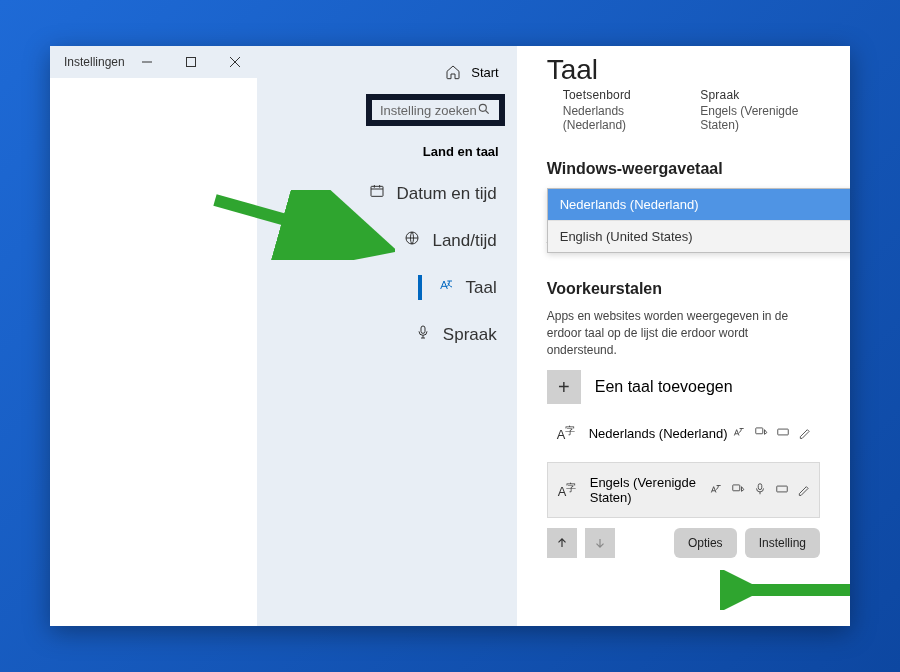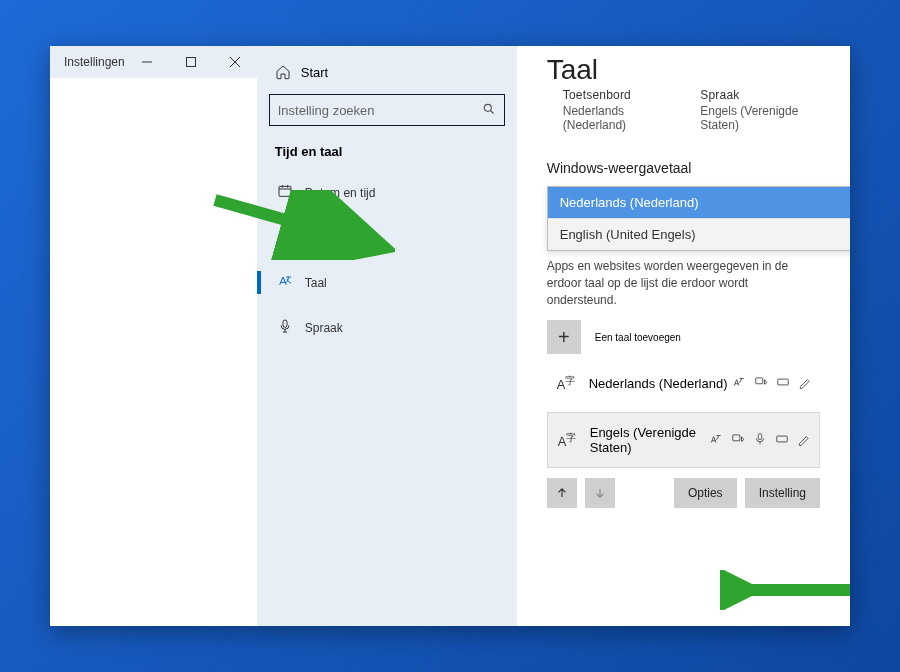--- a/index.html
+++ b/index.html
@@ -42,72 +42,73 @@
 .body { flex: 1; display: flex; overflow: hidden; }
 
 
 .sidebar {
   width: 260px;
   background: #e8eef5;
   padding: 10px 12px;
   display: flex;
   flex-direction: column;
   gap: 6px;
+  align-items: flex-end;
 }
 .home-row { display: flex; align-items: center; gap: 10px; padding: 8px 6px; font-size: 13px; }
 .search-box {
   display: flex; align-items: center; justify-content: space-between;
-  border: 1px solid #0f172a; height: 32px; padding: 0 8px; font-size: 13px; color: #666;
+  border: 6px solid #0f172a; height: 32px; padding: 0 8px; font-size: 13px; color: #666;
 }
 .search-box .sicon svg { width: 14px; height: 14px; }
 .section-label { font-size: 13px; font-weight: 600; padding: 12px 6px 8px 6px; }
-.nav-item { display: flex; align-items: center; gap: 12px; padding: 10px 8px; font-size: 12px; color: #333; position: relative; }
+.nav-item { display: flex; align-items: center; gap: 12px; padding: 10px 8px; font-size: 17px; color: #333; position: relative; }
 .nav-item.active::before { content: ""; position: absolute; left: -12px; top: 8px; bottom: 8px; width: 4px; background: #0067c0; }
 .nav-item .nicon svg { width: 16px; height: 16px; }
 
 
 .content { flex: 1; padding: 8px 30px 20px 30px; overflow: hidden; position: relative; }
 .page-title { font-size: 28px; font-weight: 300; color: #222; margin-bottom: 2px; }
 
 .features { display: flex; gap: 28px; margin-top: 2px; margin-left: 16px; font-size: 12px; color: #333; }
 .features .ftitle { font-size: 12px; color: #333; letter-spacing: .2px; }
 .features .fval { font-size: 12px; color: #555; margin-top: 2px; max-width: 140px; }
 
-.section-h { font-size: 14px; font-weight: 400; color: #222; margin-top: 28px; margin-bottom: 10px; }
+.section-h { font-size: 16px; font-weight: 700; color: #222; margin-top: 28px; margin-bottom: 10px; }
 
 .dropdown {
   position: relative; width: 360px;
 }
 .dd-list {
   position: absolute; top: 0; left: 0; right: 0;
   border: 1px solid #bfbfbf; background: #f3f3f3;
   box-shadow: 0 2px 6px rgba(0,0,0,.15);
 }
 .dd-item { padding: 8px 12px; font-size: 13px; color: #333; border-top: 1px solid #e1e1e1; }
 .dd-item:first-child { border-top: none; }
 .dd-item.selected { background: #4f94e4; color: #fff; }
 
 .hidden-text { font-size: 12px; color: #555; margin-top: 60px; }
 
 .desc { font-size: 12px; color: #444; margin-top: 8px; max-width: 380px; line-height: 1.4; }
 
 .add-row { display: flex; align-items: center; gap: 14px; margin-top: 12px; }
 .plus-btn { width: 34px; height: 34px; background: #d0d0d0; display: flex; align-items: center; justify-content: center; font-size: 20px; color: #333; }
-.add-label { font-size: 10px; }
+.add-label { font-size: 16px; }
 
 .lang-row { display: flex; align-items: center; justify-content: space-between; padding: 10px 8px; margin-top: 8px; font-size: 13px; }
 .lang-row .left { display: flex; align-items: center; gap: 12px; }
 .lang-row .icons { display: flex; gap: 8px; align-items: center; color: #444; }
 .lang-row .icons svg { width: 14px; height: 14px; }
 .lang-row.selected { background: #efefef; border: 1px solid #d8d8d8; padding: 12px 8px; }
 
 .action-row { display: flex; align-items: center; gap: 8px; margin-top: 10px; }
 .sq-btn { width: 30px; height: 30px; background: #cfcfcf; display: flex; align-items: center; justify-content: center; }
 .action-row .spacer { flex: 1; }
-.txt-btn { height: 30px; padding: 0 14px; background: #cfcfcf; display: flex; align-items: center; justify-content: center; font-size: 12px; color: #222; }
+.txt-btn { height: 30px; padding: 0 14px; background: #cfcfcf; display: flex; align-items: center; justify-content: center; font-size: 12px; color: #222; border-radius: 6px; }
 
 
 .arrow { position: absolute; z-index: 5; pointer-events: none; }
 
 .icon { display: inline-flex; }
 </style>
 </head>
 <body>
 
 <div class="window">
@@ -144,21 +145,21 @@
           </span>
         <span>Start</span>
       </div>
       <div class="search-box">
         <span>Instelling zoeken</span>
         <span class="sicon"><svg viewBox="0 0 24 24" fill="none" stroke="#555" stroke-width="2">
               <circle cx="10" cy="10" r="6"></circle>
               <line x1="15" y1="15" x2="20" y2="20"></line>
             </svg></span>
       </div>
-      <div class="section-label">Tijd en taal</div>
+      <div class="section-label">Land en taal</div>
 
       <div class="nav-item">
         <span class="nicon"><svg viewBox="0 0 24 24" fill="none" stroke="#333" stroke-width="1.5">
               <rect x="3" y="5" width="18" height="15" rx="1"></rect>
               <line x1="3" y1="9" x2="21" y2="9"></line>
               <line x1="8" y1="3" x2="8" y2="7"></line>
               <line x1="16" y1="3" x2="16" y2="7"></line>
             </svg></span>
         <span>Datum en tijd</span>
       </div>
@@ -197,26 +198,27 @@
           <div class="ftitle">Spraak</div>
           <div class="fval">Engels (Verenigde Staten)</div>
         </div>
       </div>
 
       <div class="section-h">Windows-weergavetaal</div>
 
       <div class="dropdown">
         <div class="dd-list">
           <div class="dd-item selected"><span>Nederlands (Nederland)</span></div>
-          <div class="dd-item"><span>English (United Engels)</span></div>
+          <div class="dd-item"><span>English (United States)</span></div>
         </div>
       </div>
 
       <div class="hidden-text">weergegeven in deze taal.</div>
 
+      <div class="section-h">Voorkeurstalen</div>
       <div class="desc">Apps en websites worden weergegeven in de erdoor taal op de lijst die erdoor wordt ondersteund.</div>
 
       <div class="add-row">
         <div class="plus-btn">+</div>
         <div class="add-label">Een taal toevoegen</div>
       </div>
 
       <div class="lang-row">
         <div class="left">
           <span class="icon">

